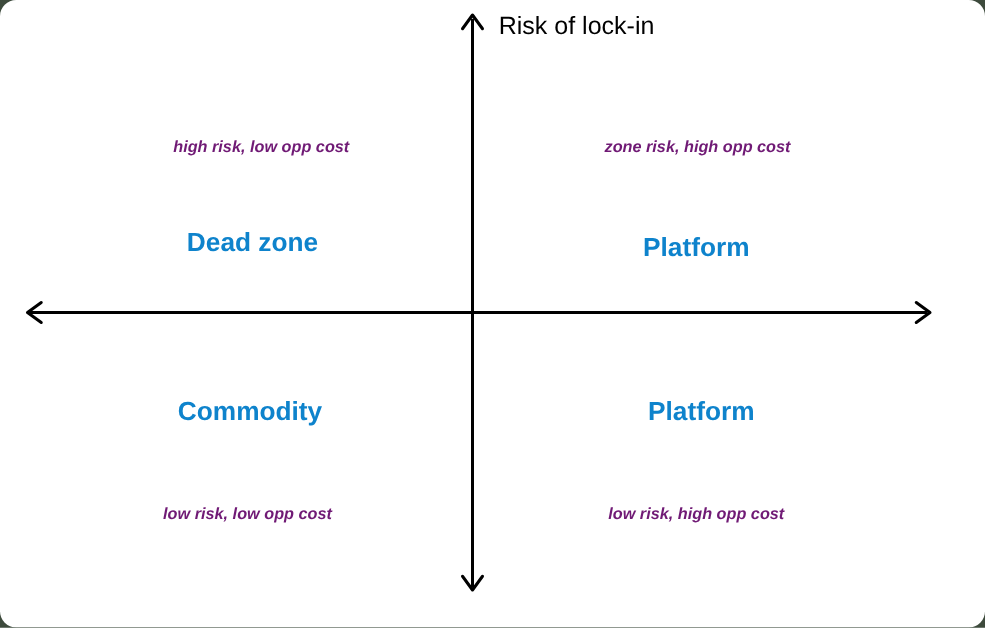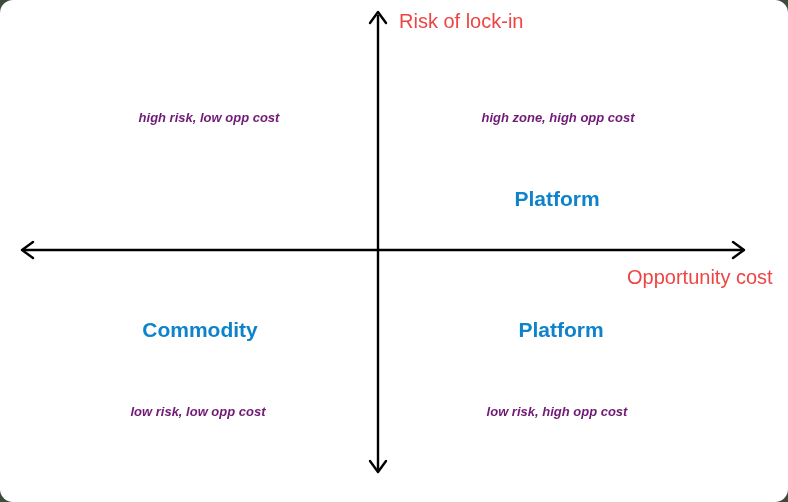--- a/index.html
+++ b/index.html
@@ -20,21 +20,21 @@
     overflow: hidden;
   }
   .axes-svg {
     position: absolute;
     inset: 0;
     width: 788px;
     height: 502px;
   }
   .axis-label {
     position: absolute;
-    color: #ef4444;
+    color: #000000;
     font-size: 20px;
     font-weight: 400;
     white-space: nowrap;
   }
   .axis-label.y { left: 399px; top: 10px; }
   .axis-label.x { left: 627px; top: 266px; }
 
   .q-note {
     position: absolute;
     transform: translate(-50%, -50%);
@@ -72,24 +72,24 @@
 
     <line x1="24" y1="250" x2="742" y2="250" stroke="#000000" stroke-width="2.4"></line>
 
     <polyline points="370,23 378,12 386,23" fill="none" stroke="#000000" stroke-width="2.4" stroke-linecap="round" stroke-linejoin="round"></polyline>
     <polyline points="370,461 378,472 386,461" fill="none" stroke="#000000" stroke-width="2.4" stroke-linecap="round" stroke-linejoin="round"></polyline>
     <polyline points="33,242 22,250 33,258" fill="none" stroke="#000000" stroke-width="2.4" stroke-linecap="round" stroke-linejoin="round"></polyline>
     <polyline points="733,242 744,250 733,258" fill="none" stroke="#000000" stroke-width="2.4" stroke-linecap="round" stroke-linejoin="round"></polyline>
   </svg>
 
   <div class="axis-label y">Risk of lock-in</div>
-  <div class="axis-label x">Opportunity cost</div>
 
   <div class="q-note note-tl">high risk, low opp cost</div>
-  <div class="q-note note-tr">high zone, high opp cost</div>
+  <div class="q-note note-tr">zone risk, high opp cost</div>
   <div class="q-note note-br">low risk, high opp cost</div>
   <div class="q-note note-bl">low risk, low opp cost</div>
 
+  <div class="q-label label-tl">Dead zone</div>
   <div class="q-label label-tr">Platform</div>
   <div class="q-label label-bl">Commodity</div>
   <div class="q-label label-br">Platform</div>
 
 </div>
 
 </body></html>

